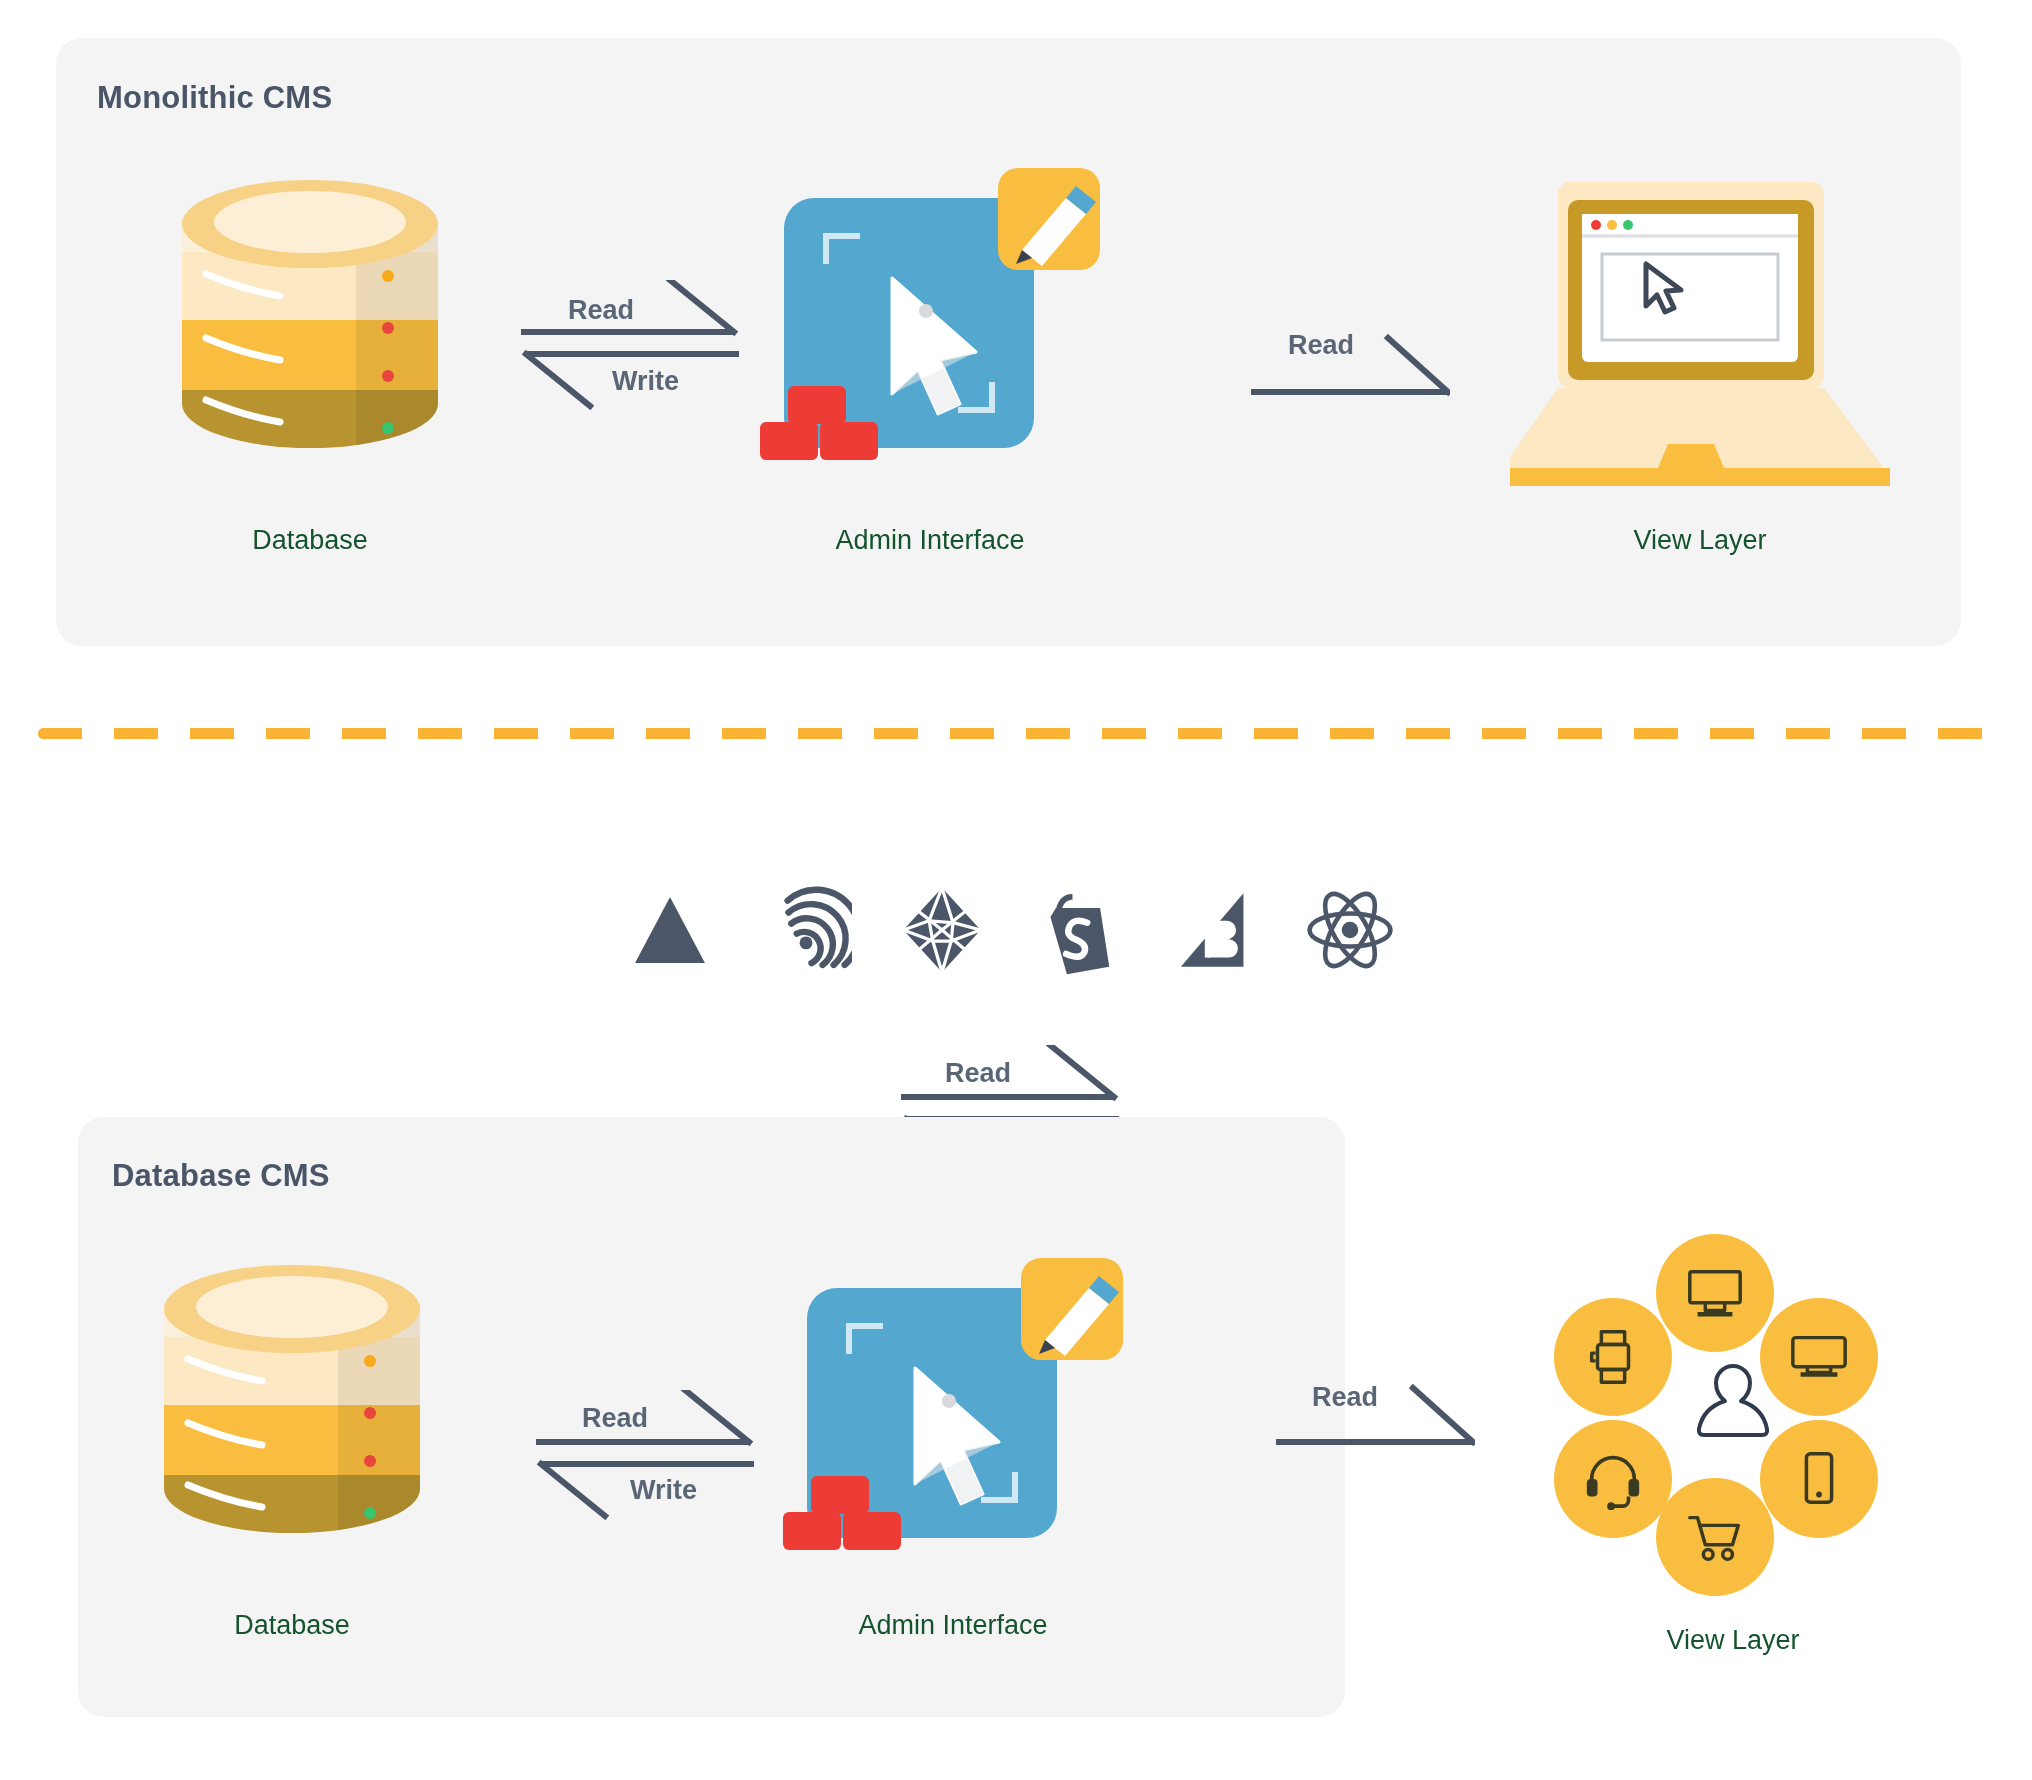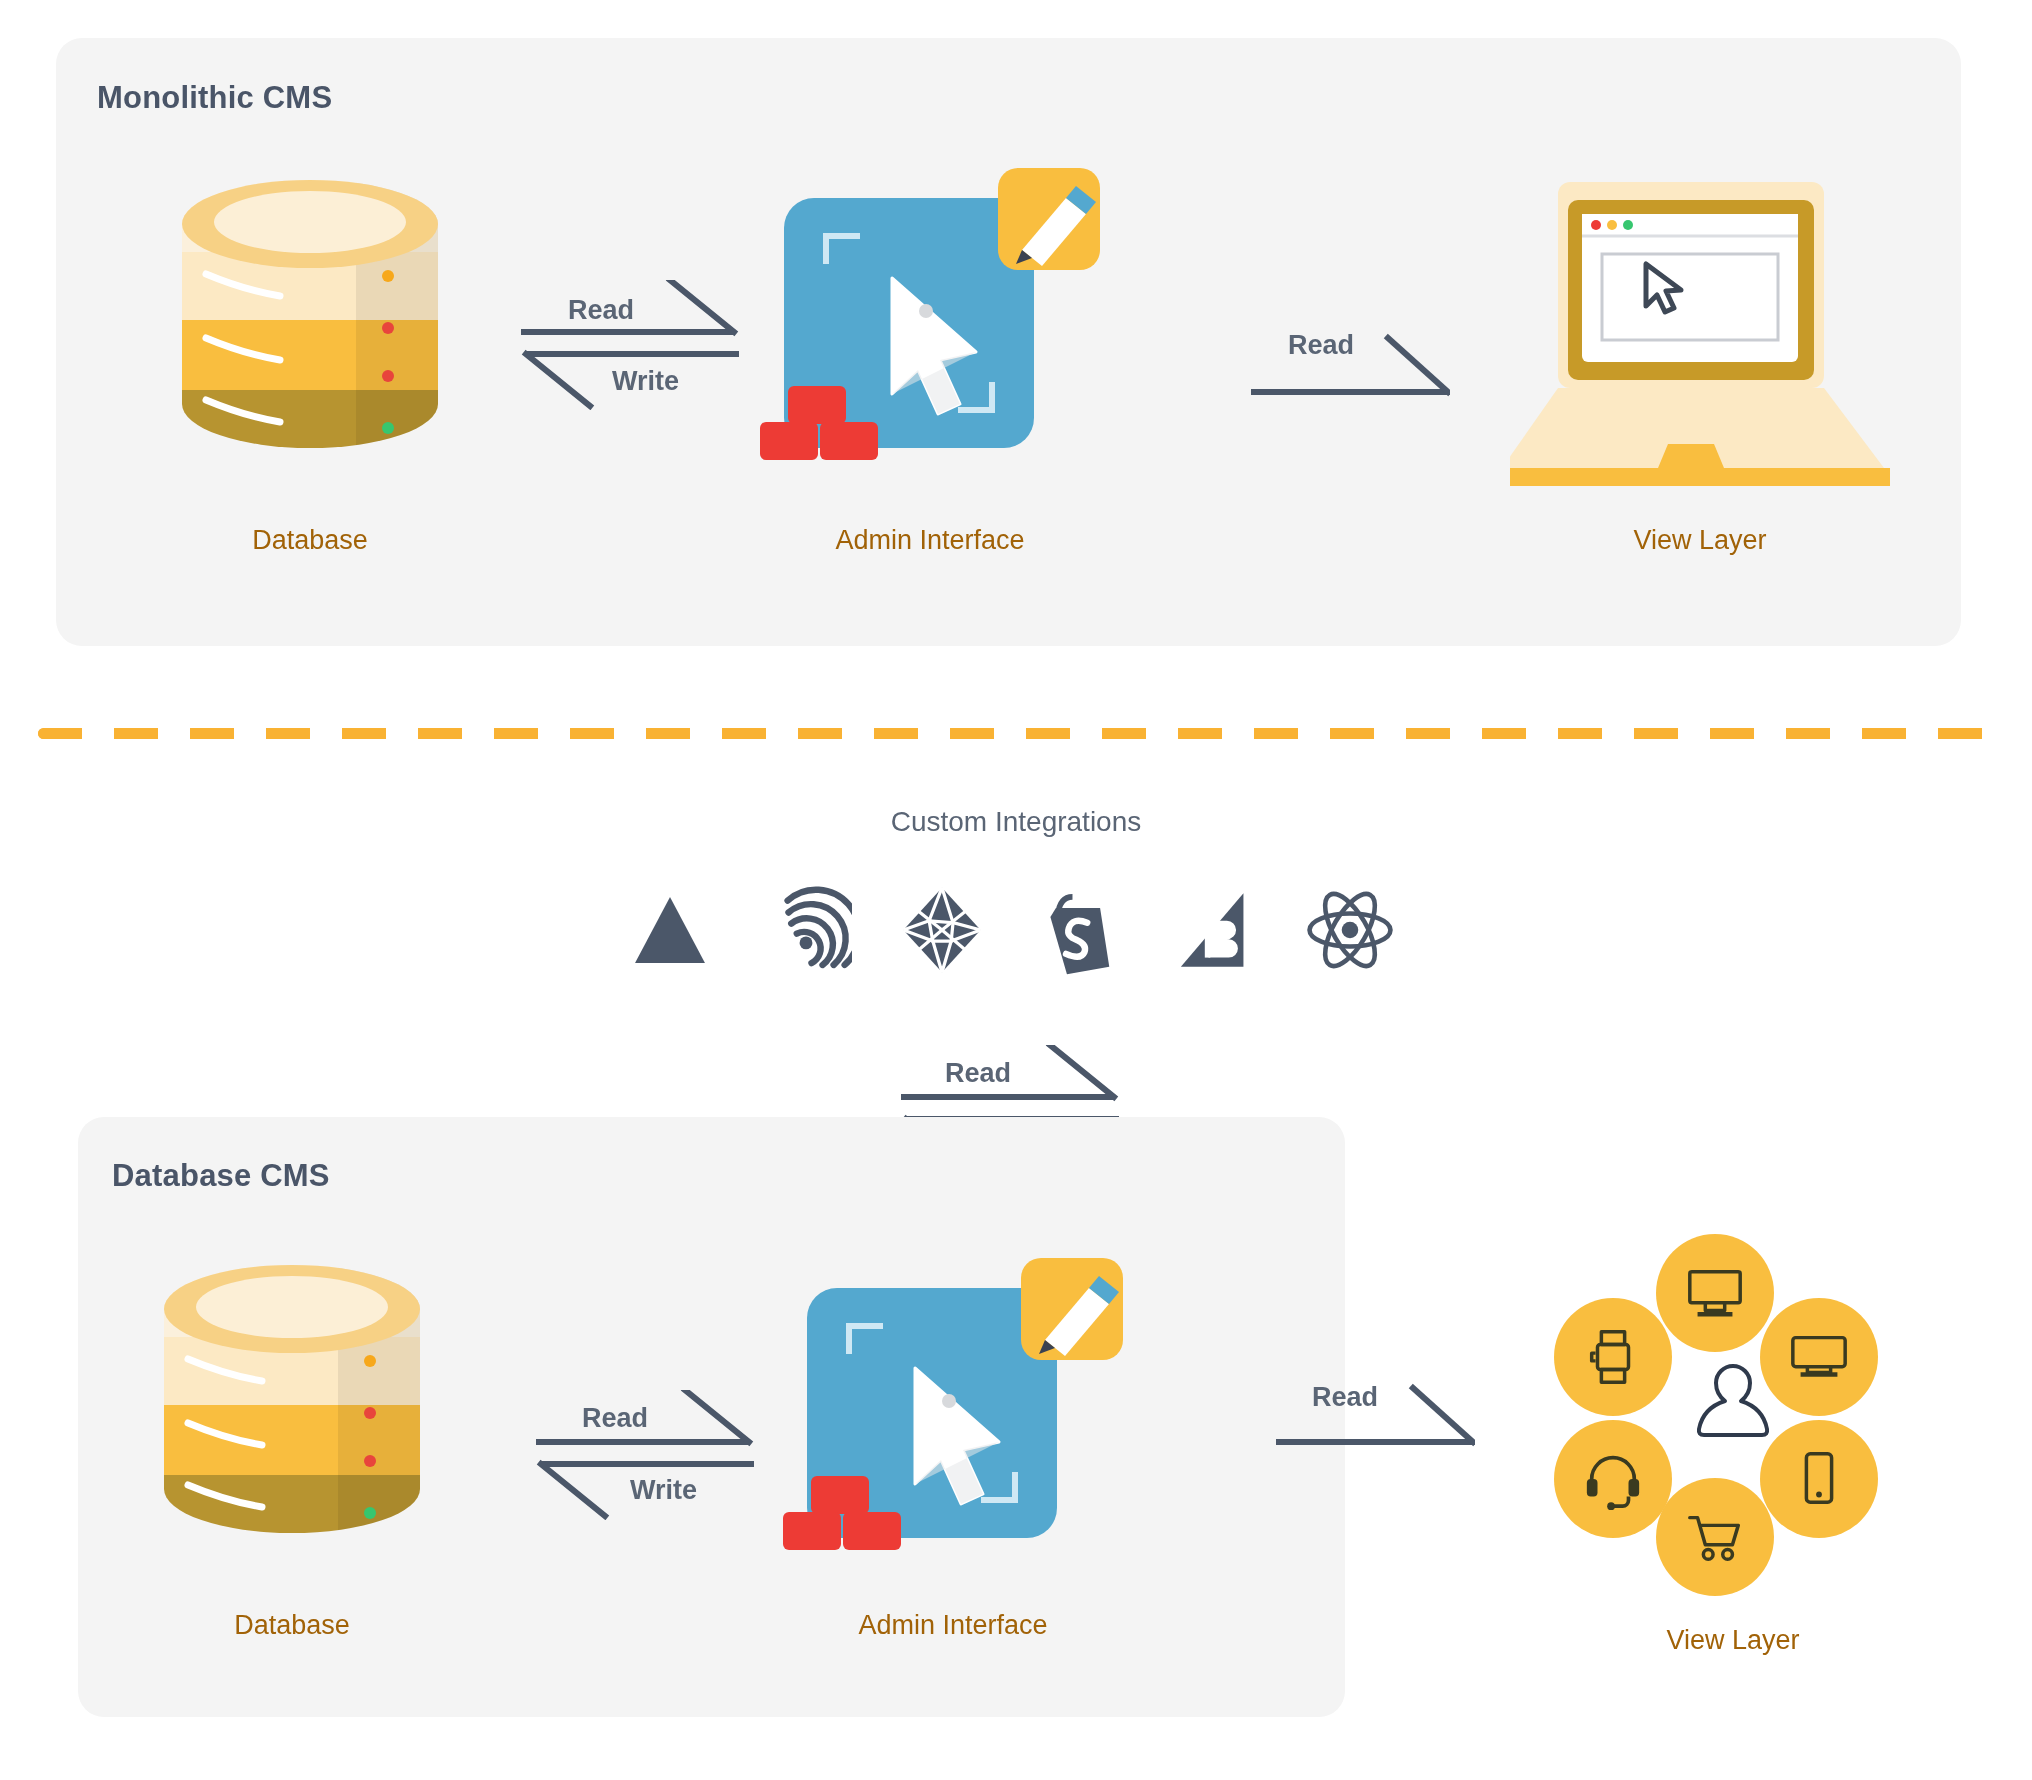--- a/index.html
+++ b/index.html
@@ -19,21 +19,21 @@
   #panel-headless{left:78px;top:1117px;width:1267px;height:600px;}
 
   .panel-title{
     position:absolute;font-size:31px;font-weight:bold;color:#4A5568;
     letter-spacing:.2px;white-space:nowrap;
   }
   #title-mono{left:97px;top:80px;}
   #title-headless{left:112px;top:1158px;}
 
   .node-label{
-    position:absolute;font-size:27px;color:#a16207;white-space:nowrap;
+    position:absolute;font-size:27px;color:#14532d;white-space:nowrap;
     text-align:center;
   }
 
   
   .divider{
     position:absolute;left:38px;top:728px;width:1965px;height:11px;
     background-image:repeating-linear-gradient(to right,
         #F9B233 0px,#F9B233 44px,transparent 44px,transparent 76px);
     border-radius:6px;
   }
@@ -182,21 +182,20 @@
       </g>
       <path d="M48 206 L314 206 L374 286 L-8 286 Z" fill="#FCE9C4"></path>
       <rect x="-10" y="286" width="400" height="18" rx="9" fill="#F9BE3F"></rect>
       <path d="M158 262 h46 l10 24 h-66 z" fill="#F9BE3F"></path>
     </svg>
   </div>
   <div class="node-label" style="left:1510px;top:525px;width:380px;">View Layer</div>
 
   <div class="divider"></div>
 
-  <div id="integrations-title">Custom Integrations</div>
 
   <div id="integration-icons">
 
     <svg class="int-ic" viewBox="0 0 100 100">
       <path d="M50 14 L88 86 H12 Z" fill="#4B5769"></path>
     </svg>
 
     <svg class="int-ic" viewBox="0 0 100 100">
       <g fill="none" stroke="#4B5769" stroke-width="7" stroke-linecap="round">
         <path d="M92 88 A46 46 0 0 0 30 18"></path>

